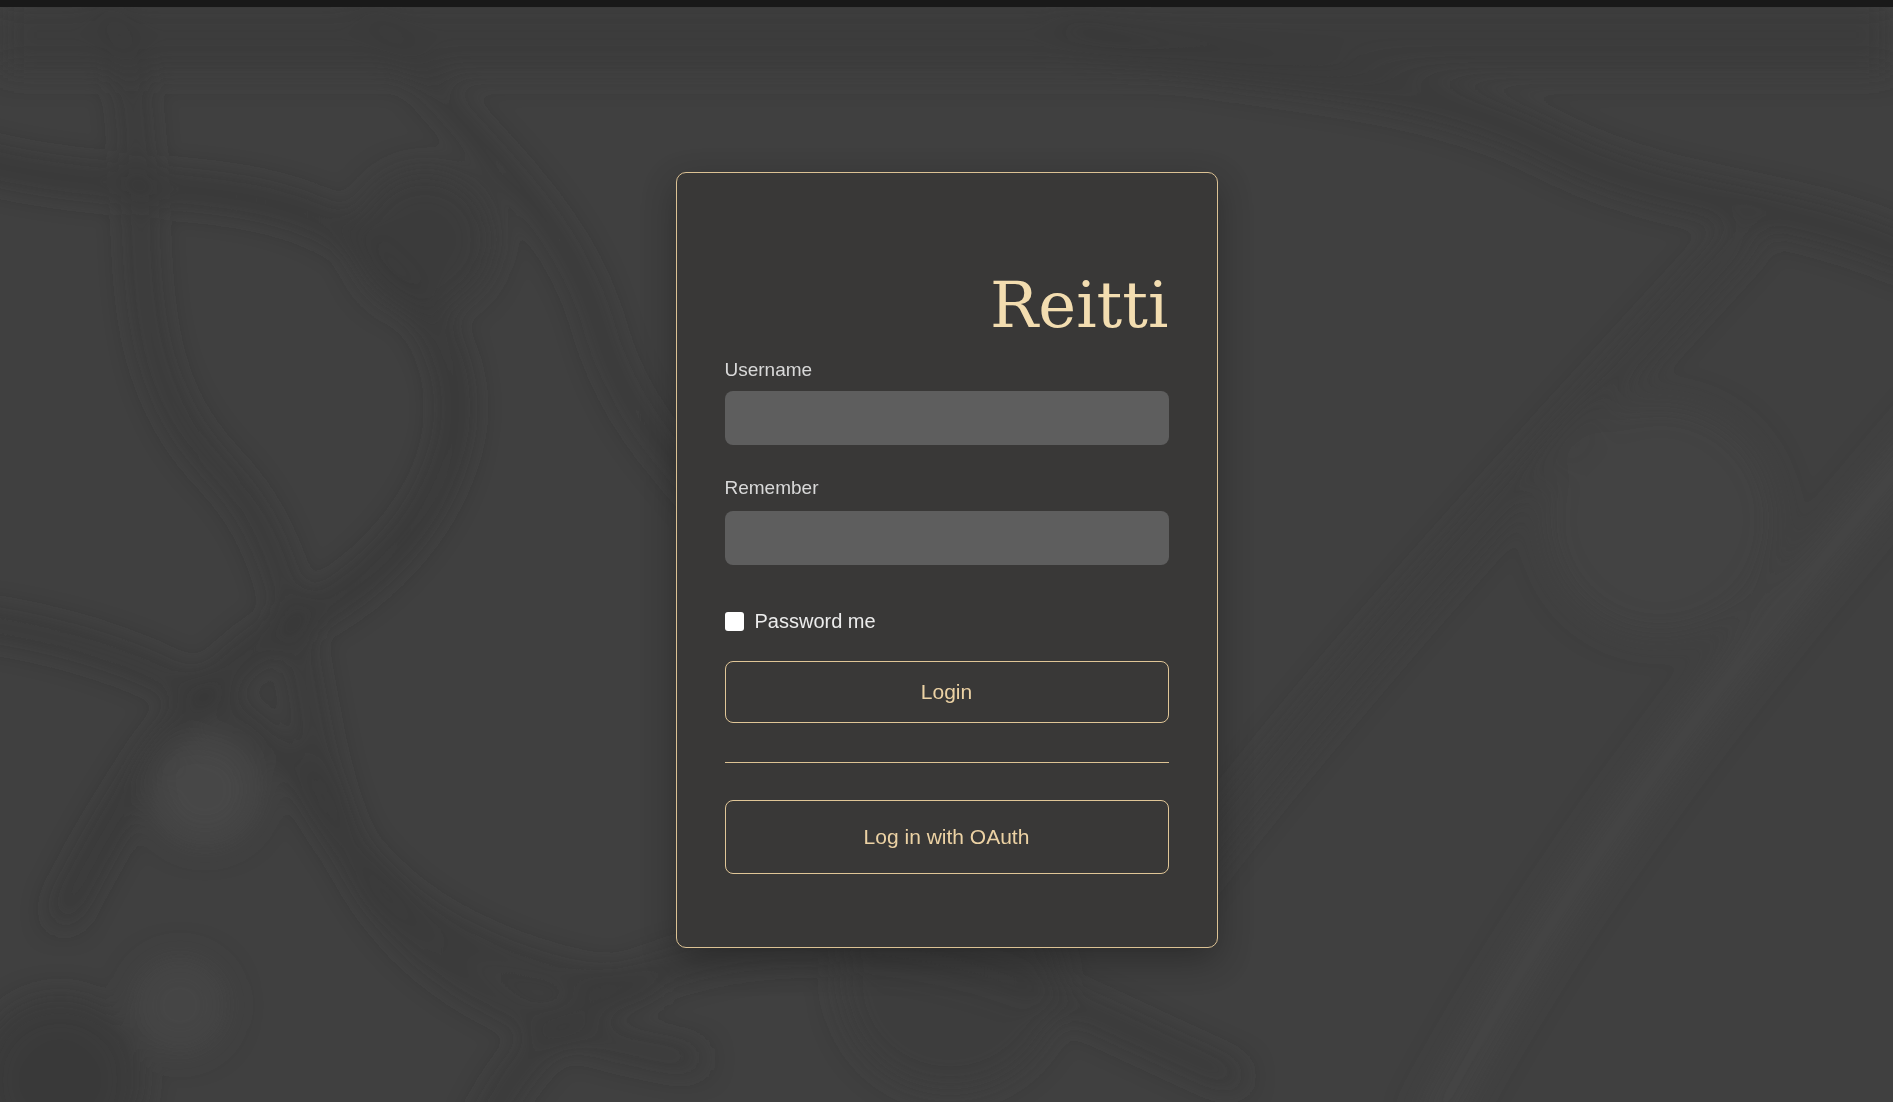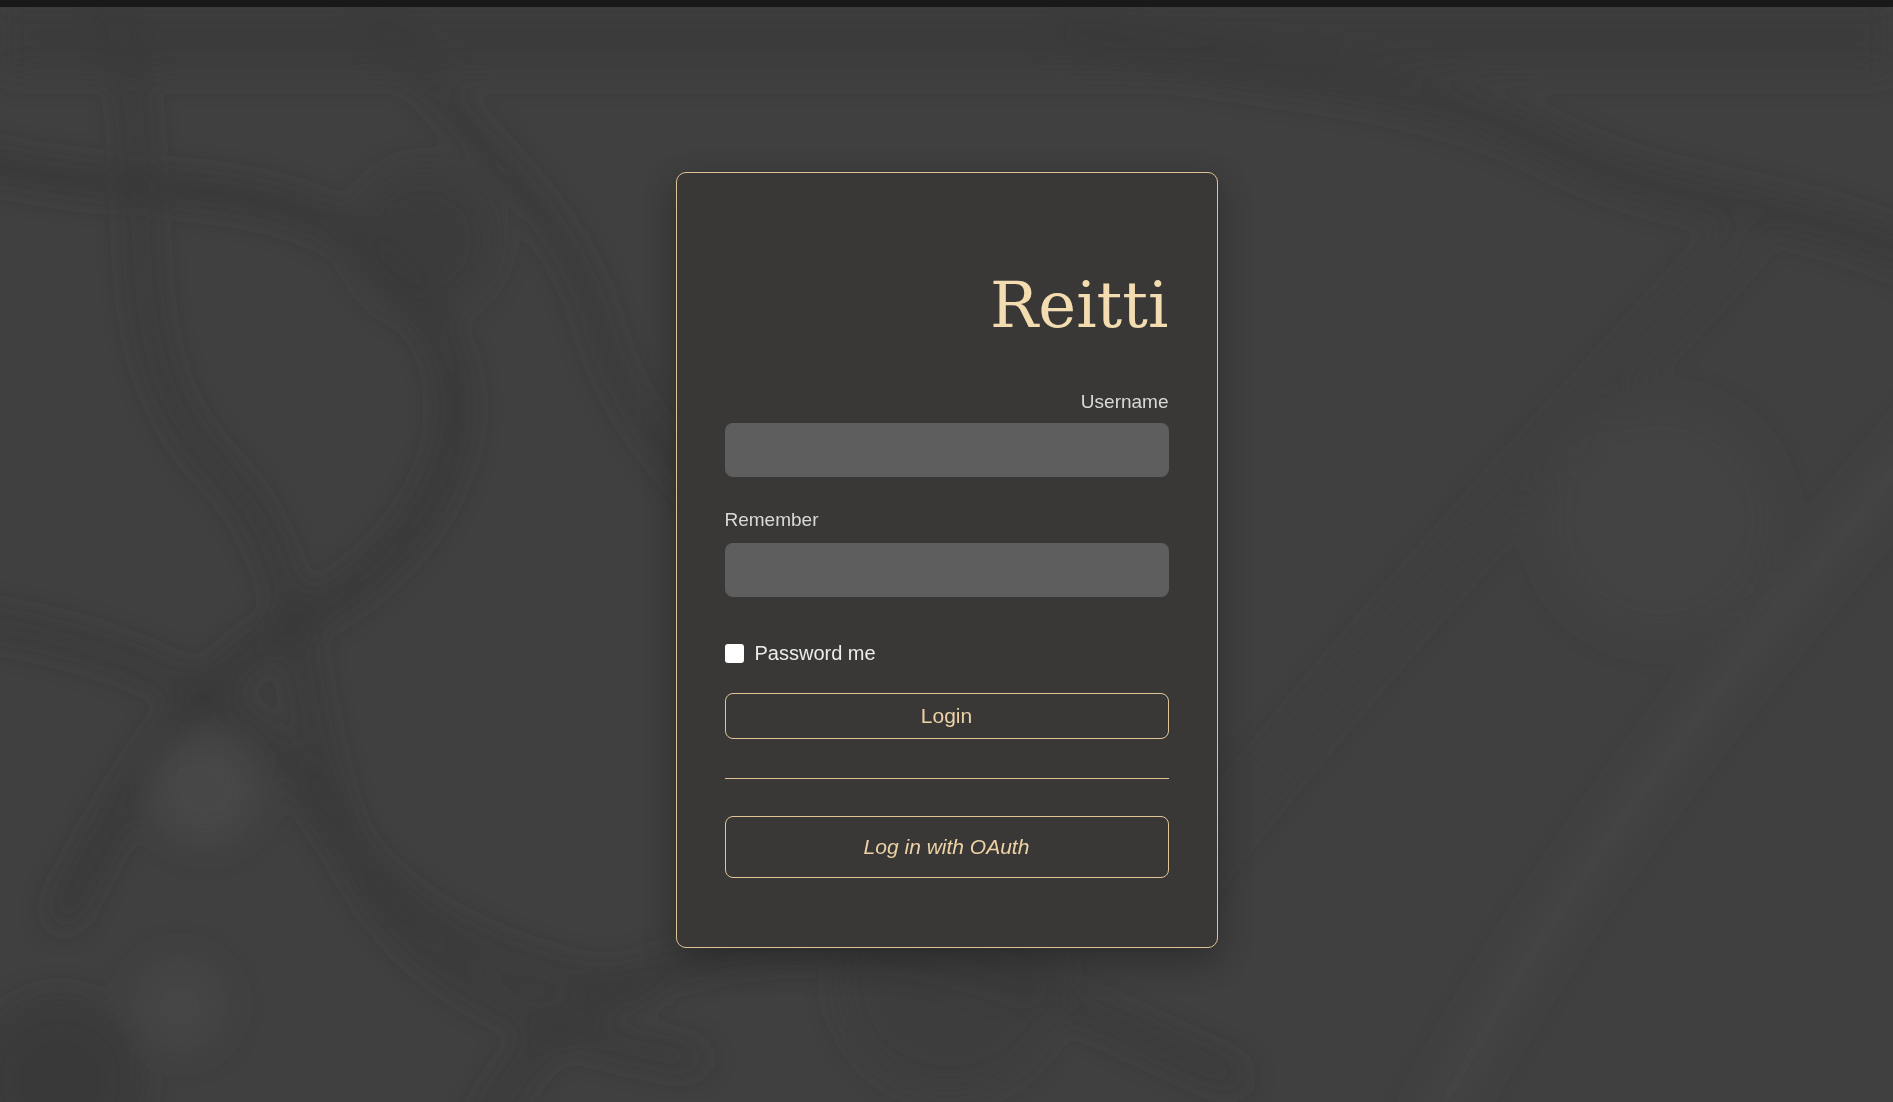--- a/index.html
+++ b/index.html
@@ -60,21 +60,21 @@
     line-height: 1;
     color: #f3ddb0;
   }
   .field-label {
     display: block;
     margin: 0;
     font-size: 19px;
     line-height: 22px;
     color: #d9d9d9;
   }
-  .label-username { margin-top: 54px; text-align: right; }
+  .label-username { margin-top: 22px; }
   .label-password { margin-top: 32px; }
   .text-input {
     display: block;
     box-sizing: border-box;
     width: 100%;
     height: 54px;
     margin-top: 10px;
     padding: 0 14px;
     background: #5e5e5e;
     border: none;
@@ -111,22 +111,22 @@
     box-sizing: border-box;
     width: 100%;
     background: transparent;
     border: 1px solid #e0c697;
     border-radius: 8px;
     color: #ecd2a4;
     font-family: "Liberation Sans", sans-serif;
     font-size: 21px;
     cursor: pointer;
   }
-  .login-button  { margin-top: 28px; height: 46px; }
-  .oauth-button  { margin-top: 37px; height: 62px; font-style: italic; }
+  .login-button  { margin-top: 28px; height: 62px; }
+  .oauth-button  { margin-top: 37px; height: 74px; }
   .divider {
     margin: 39px 0 0 0;
     border: none;
     border-top: 1px solid #ddc394;
     height: 0;
   }
 </style>
 </head>
 <body>
 

